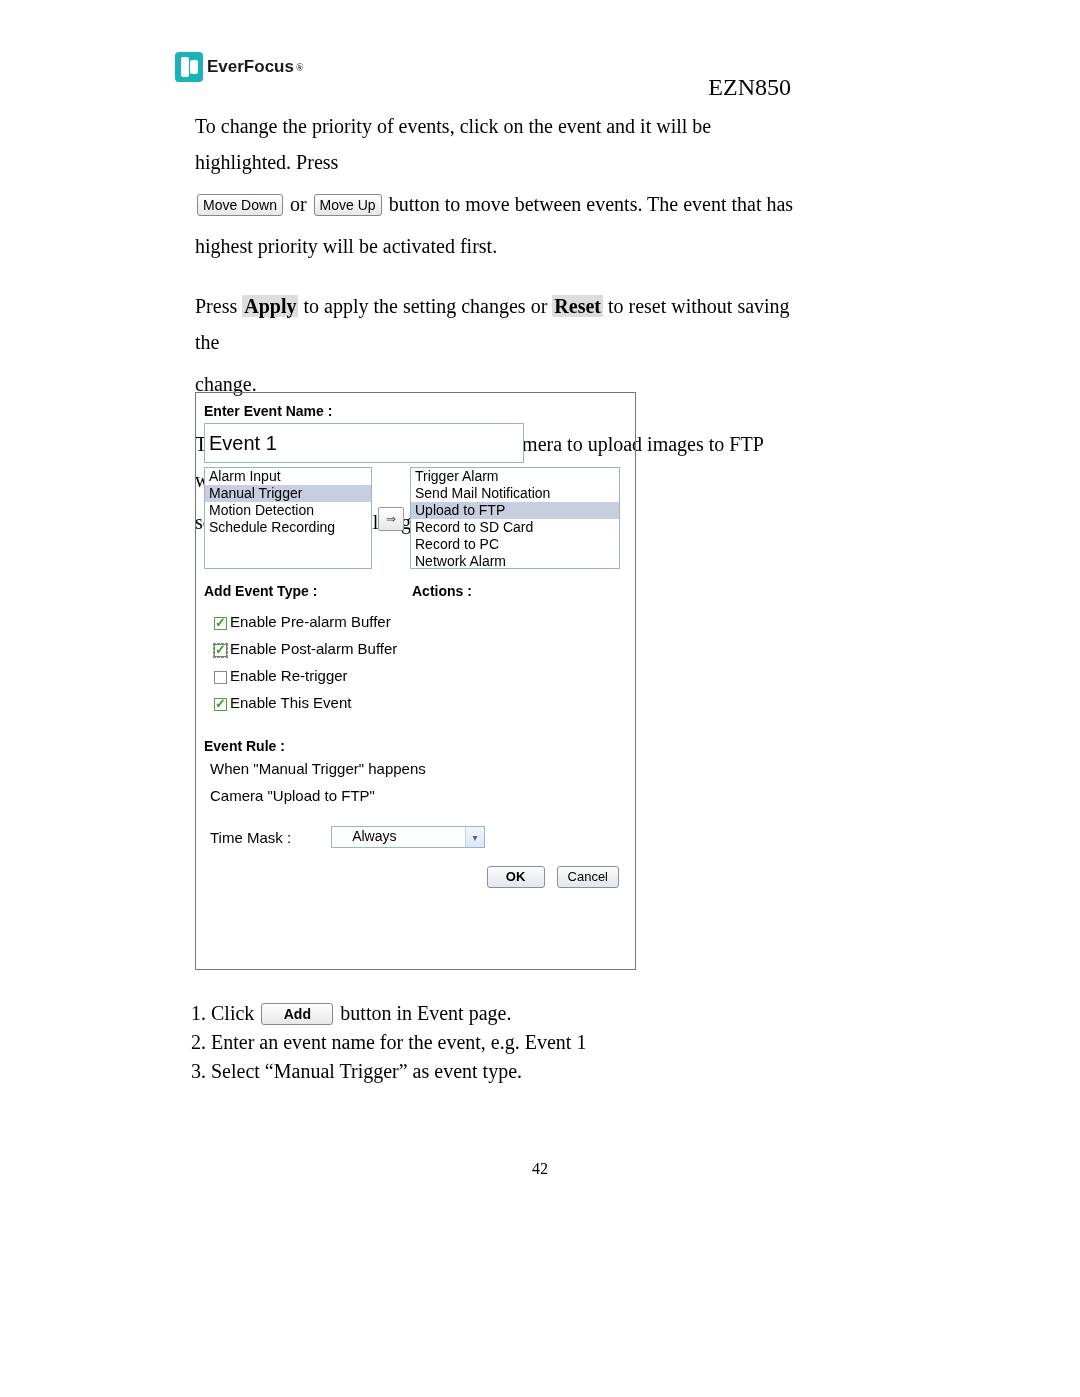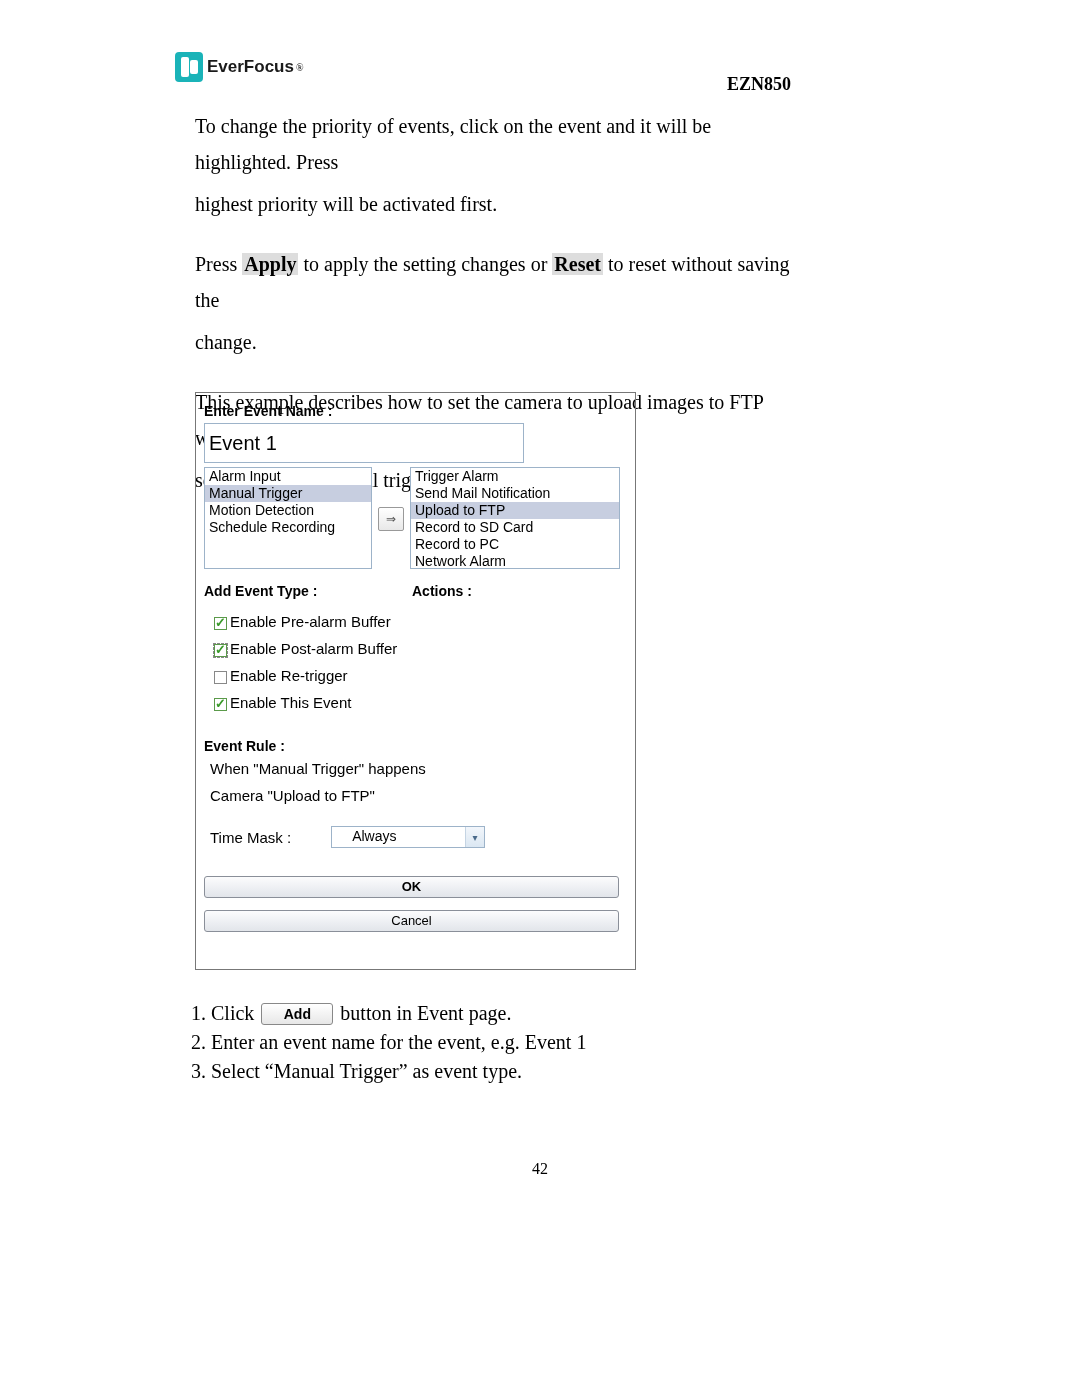--- a/index.html
+++ b/index.html
@@ -56,22 +56,22 @@
   .logo-r {
     font-size: 10px;
     vertical-align: super;
     margin-left: 2px;
   }
   .model {
     position: absolute;
     right: 289px;
     top: 74px;
     font-family: "Times New Roman", serif;
-    font-weight: bold;
-    font-size: 18px;
+    font-weight: normal;
+    font-size: 24px;
   }
   .body-text {
     position: absolute;
     left: 195px;
     top: 108px;
     width: 600px;
     font-size: 20px;
     line-height: 36px;
   }
   .para { margin-bottom: 6px; }
@@ -218,26 +218,25 @@
     width: 18px;
     border-left: 1px solid #c5d4e3;
     background: linear-gradient(#f2f6fb,#dbe7f2);
     display: flex;
     align-items: center;
     justify-content: center;
     color: #4a6a8a;
     font-size: 10px;
   }
   .btnrow {
-    margin-top: 28px;
+    margin-top: 18px;
     display: flex;
     justify-content: flex-end;
     gap: 12px;
     padding-right: 8px;
-    flex-direction: column;
   }
   .dlg-btn {
     min-width: 58px;
     height: 22px;
     border: 1px solid #8a8f99;
     border-radius: 3px;
     background: linear-gradient(#fcfcfd,#eceef2 60%,#e2e5ea);
     font-family: Arial, sans-serif;
     font-size: 13px;
     padding: 0 10px;
@@ -275,20 +274,26 @@
     <span class="logo-text">EverFocus</span>
     <span class="logo-r">®</span>
   </div>
   <div class="model">EZN850</div>
 
   <div class="body-text">
     <div class="para">
       <span>To change the priority of events, click on the event and it will be highlighted. Press</span>
     </div>
     <div class="para">
+      <span class="inline-btn">Move Down</span>
+      <span> or </span>
+      <span class="inline-btn">Move Up</span>
+      <span> button to move between events. The event that has</span>
+    </div>
+    <div class="para">
       <span>highest priority will be activated first.</span>
     </div>
     <div class="para" style="margin-top:24px;">
       <span>Press </span><span class="bold-u">Apply</span><span> to apply the setting changes or </span><span class="bold-u">Reset</span><span> to reset without saving the</span>
     </div>
     <div class="para">
       <span>change.</span>
     </div>
     <div class="para" style="margin-top:24px;">
       <span>This example describes how to set the camera to upload images to FTP when</span>

